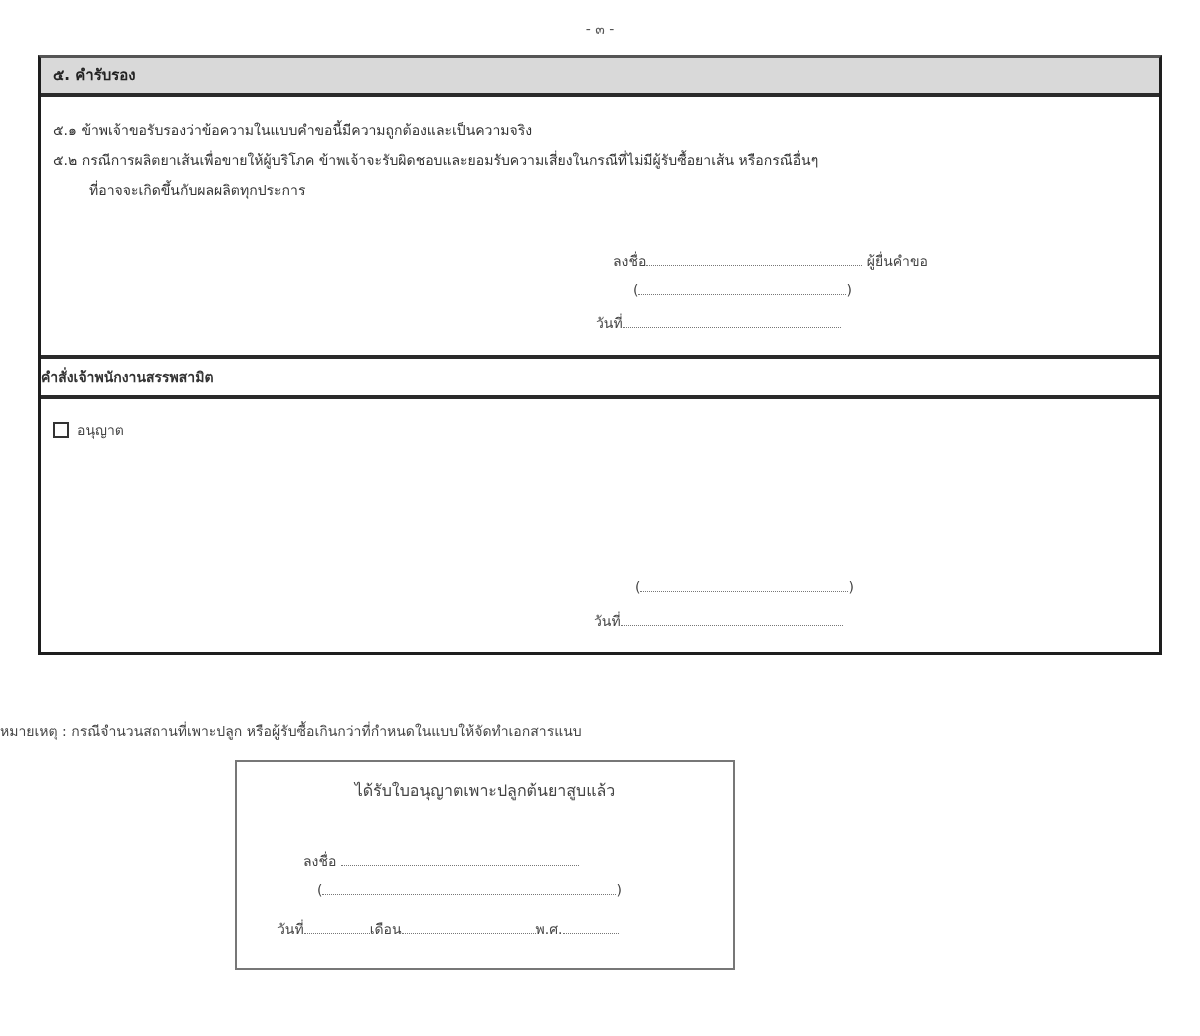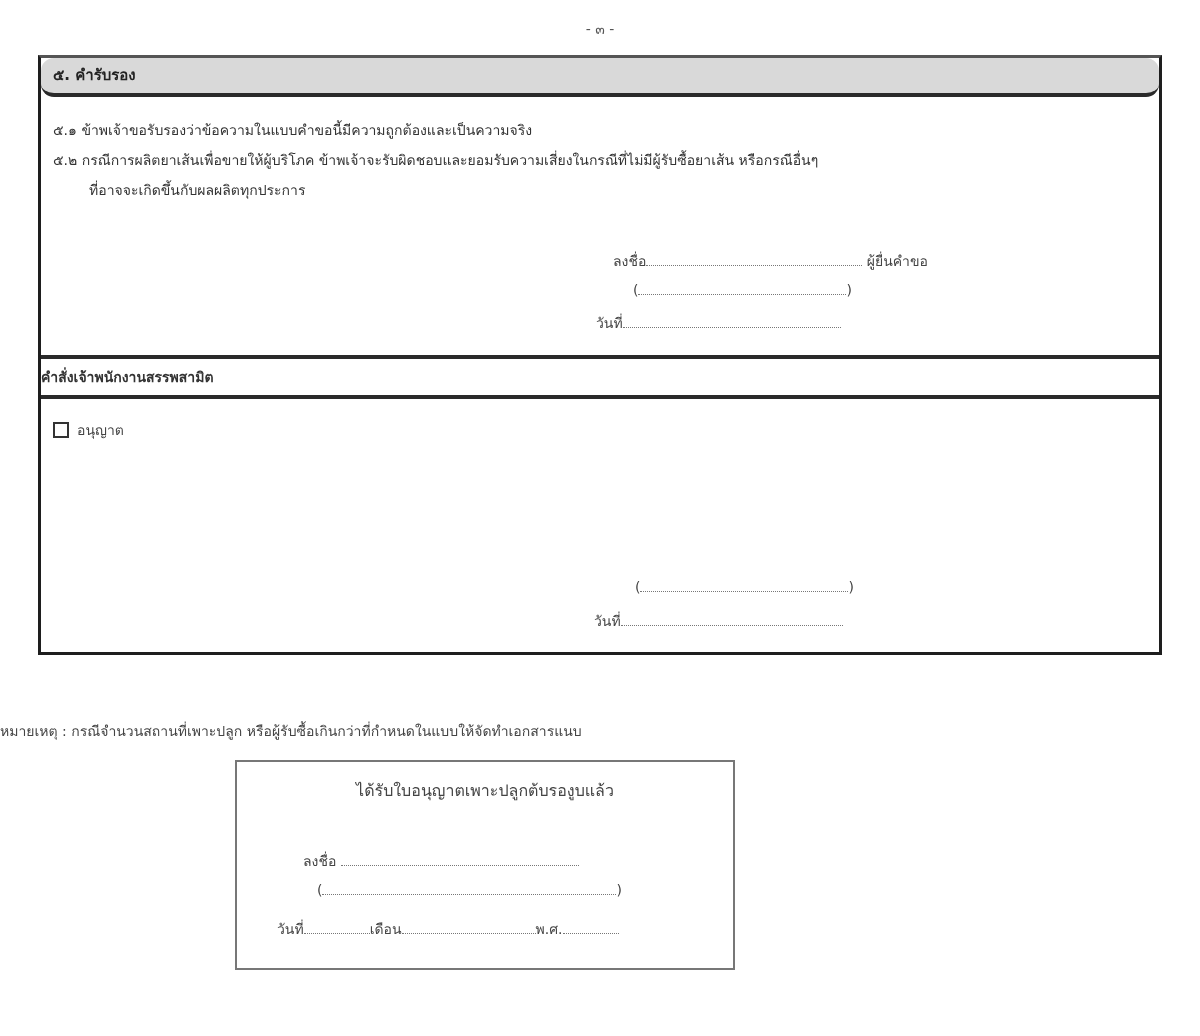--- a/index.html
+++ b/index.html
@@ -11,21 +11,21 @@
     position: absolute; top: 18px; left: 0; width: 1200px; text-align: center;
     font-size: 14px; color: #555;
   }
   .form-table {
     position: absolute; left: 38px; top: 55px; width: 1118px; height: 594px;
     border: 3px solid #1e1e1e; border-top-color: #555;
   }
   .section-header {
     position: absolute; left: 0; top: 0; right: 0; height: 35px;
     background: #d9d9d9; border-bottom: 4px solid #2a2a2a;
-    font-size: 15px; font-weight: bold; color: #222; line-height: 35px; padding-left: 12px; border-radius: 13px;
+    font-size: 15px; font-weight: bold; color: #222; line-height: 35px; padding-left: 12px;
   }
   .cert-body { position: absolute; left: 0; top: 39px; right: 0; height: 302px; }
   .cert-line { position: absolute; left: 12px; font-size: 14px; color: #333; }
   .divider { position: absolute; left: 0; right: 0; height: 4px; background: #2a2a2a; }
   .order-header {
     position: absolute; left: 0; right: 0; top: 301px; height: 36px;
     text-align: left; line-height: 36px; font-size: 14px; font-weight: bold; color: #333;
   }
   .sig-label { position: absolute; font-size: 14px; color: #444; white-space: nowrap; }
   .dots {
@@ -80,21 +80,21 @@
     <span>(</span><span class="dots" style="width:208px;"></span><span>)</span>
   </div>
   <div class="sig-label" style="left:553px; top:552px;">
     <span>วันที่</span><span class="dots" style="width:222px;"></span>
   </div>
 </div>
 
 <div class="note">หมายเหตุ : กรณีจำนวนสถานที่เพาะปลูก หรือผู้รับซื้อเกินกว่าที่กำหนดในแบบให้จัดทำเอกสารแนบ</div>
 
 <div class="stamp-box">
-  <div class="stamp-title">ได้รับใบอนุญาตเพาะปลูกต้บรองูบแล้ว</div>
+  <div class="stamp-title">ได้รับใบอนุญาตเพาะปลูกต้นยาสูบแล้ว</div>
   <div class="sig-label" style="left:66px; top:88px;">
     <span>ลงชื่อ</span>
     <span class="dots" style="width:238px;"></span>
   </div>
   <div class="sig-label" style="left:80px; top:120px;">
     <span>(</span><span class="dots" style="width:294px;"></span><span>)</span>
   </div>
   <div class="sig-label" style="left:40px; top:156px;">
     <span>วันที่</span><span class="dots" style="width:66px;"></span><span>เดือน</span><span class="dots" style="width:134px;"></span><span>พ.ศ.</span><span class="dots" style="width:56px;"></span>
   </div>

